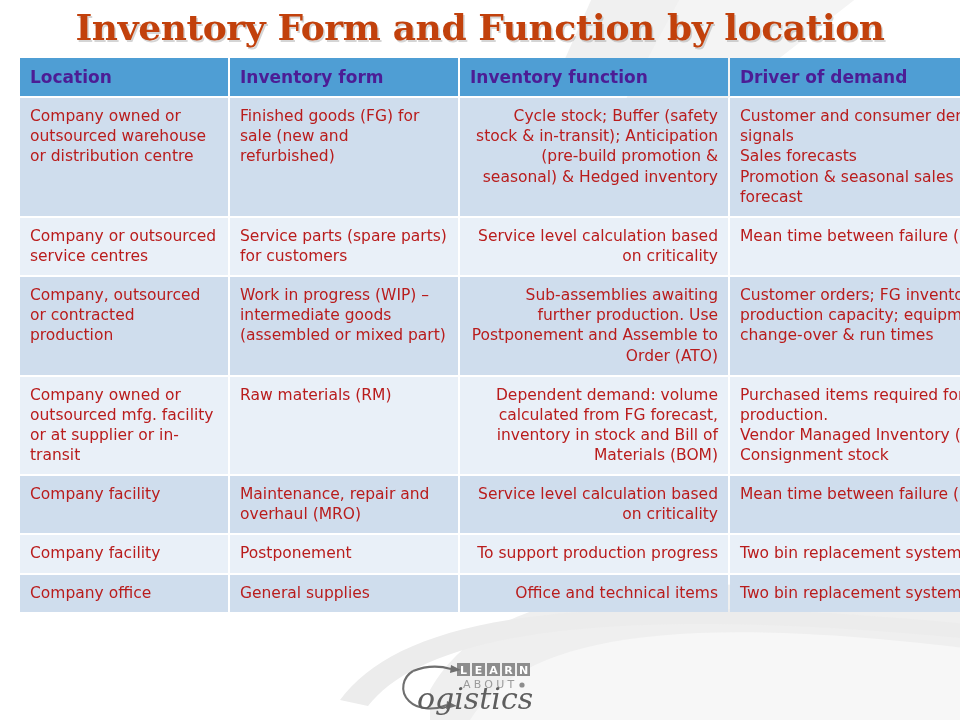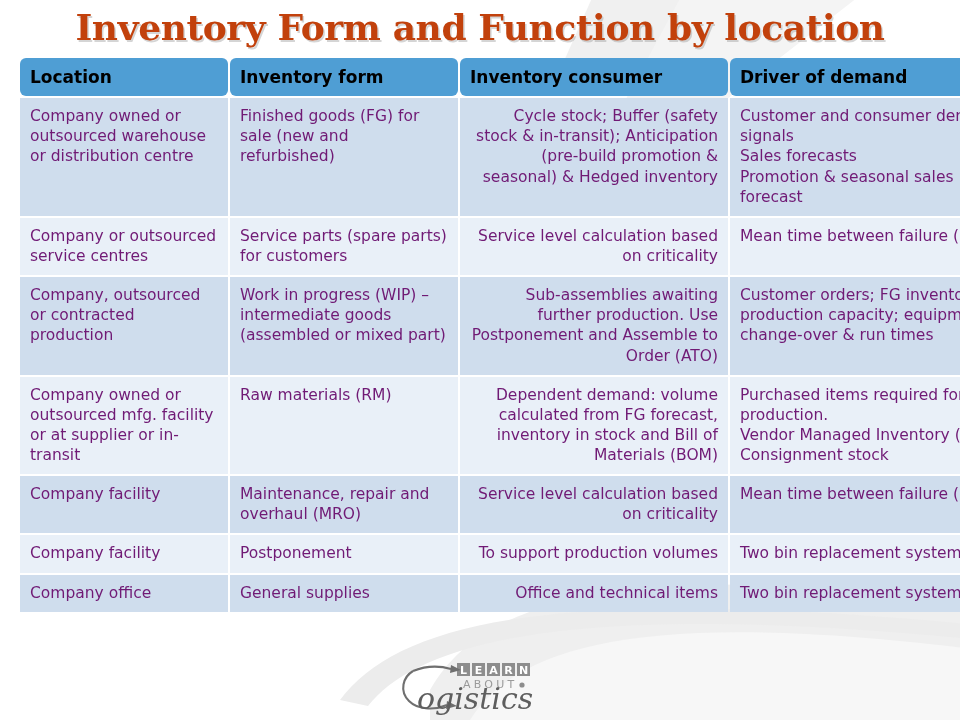--- a/index.html
+++ b/index.html
@@ -52,33 +52,32 @@
     border-spacing: 2px 2px;
     table-layout: fixed;
     z-index: 2;
   }
   #inventory-table th,
   #inventory-table td {
     vertical-align: top;
     padding: 8px 10px 9px 10px;
     font-size: 15.5px;
     line-height: 1.30;
-    color: #701a75;
+    color: #b91c1c;
     font-family: "DejaVu Sans", sans-serif;
   }
   #inventory-table thead th {
     background: #4f9ed4;
-    color: #000000;
+    color: #4c1d95;
     font-weight: bold;
     font-size: 17px;
     text-align: left;
     padding-top: 8px;
     padding-bottom: 8px;
     height: 18px;
-    border-radius: 6px;
   }
   #inventory-table tbody tr.row-dark td {
     background: #cfdded;
   }
   #inventory-table tbody tr.row-light td {
     background: #e9f0f8;
   }
 
   .col-1 { width: 188px; }
   .col-2 { width: 208px; margin-top: 12px; }
@@ -112,21 +111,21 @@
   <path d="M340 700 C400 620 560 585 980 625 L980 640 C580 600 420 640 368 706 Z" fill="#ececec"></path>
 </svg>
 
 <div id="slide-title">Inventory Form and Function by location</div>
 
 <table id="inventory-table">
   <thead>
     <tr>
       <th class="col-1">Location</th>
       <th class="col-2">Inventory form</th>
-      <th class="col-3">Inventory consumer</th>
+      <th class="col-3">Inventory function</th>
       <th class="col-4">Driver of demand</th>
     </tr>
   </thead>
   <tbody>
     <tr class="row-dark">
       <td class="col-1">Company owned or outsourced warehouse or distribution centre</td>
       <td class="col-2">Finished goods (FG) for sale (new and refurbished)</td>
       <td class="col-3">Cycle stock; Buffer (safety stock &amp; in-transit); Anticipation (pre-build promotion &amp; seasonal) &amp; Hedged inventory</td>
       <td class="col-4">
           <span class="cell-line">Customer and consumer demand signals</span>
@@ -158,21 +157,21 @@
     </tr>
     <tr class="row-dark">
       <td class="col-1">Company facility</td>
       <td class="col-2">Maintenance, repair and overhaul (MRO)</td>
       <td class="col-3">Service level calculation based on criticality</td>
       <td class="col-4">Mean time between failure (MTBF)</td>
     </tr>
     <tr class="row-light">
       <td class="col-1">Company facility</td>
       <td class="col-2">Postponement</td>
-      <td class="col-3">To support production volumes</td>
+      <td class="col-3">To support production progress</td>
       <td class="col-4">Two bin replacement system</td>
     </tr>
     <tr class="row-dark">
       <td class="col-1">Company office</td>
       <td class="col-2">General supplies</td>
       <td class="col-3">Office and technical items</td>
       <td class="col-4">Two bin replacement system</td>
     </tr>
   </tbody>
 </table>

